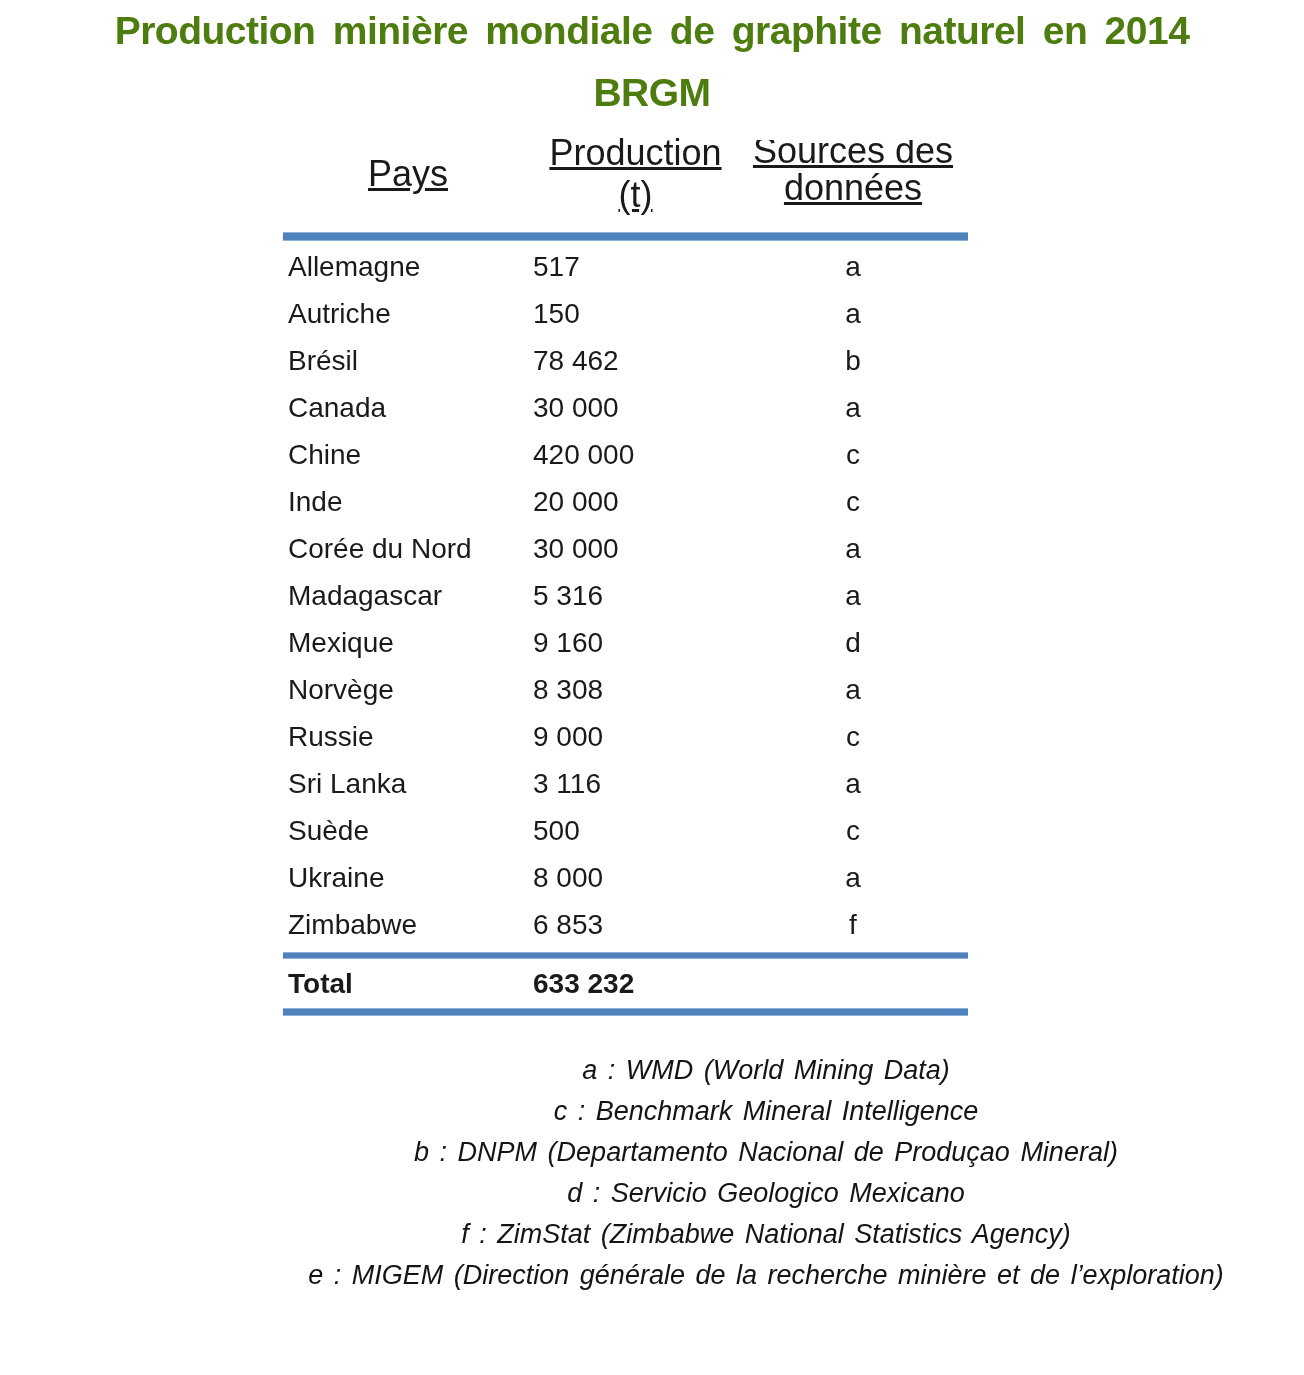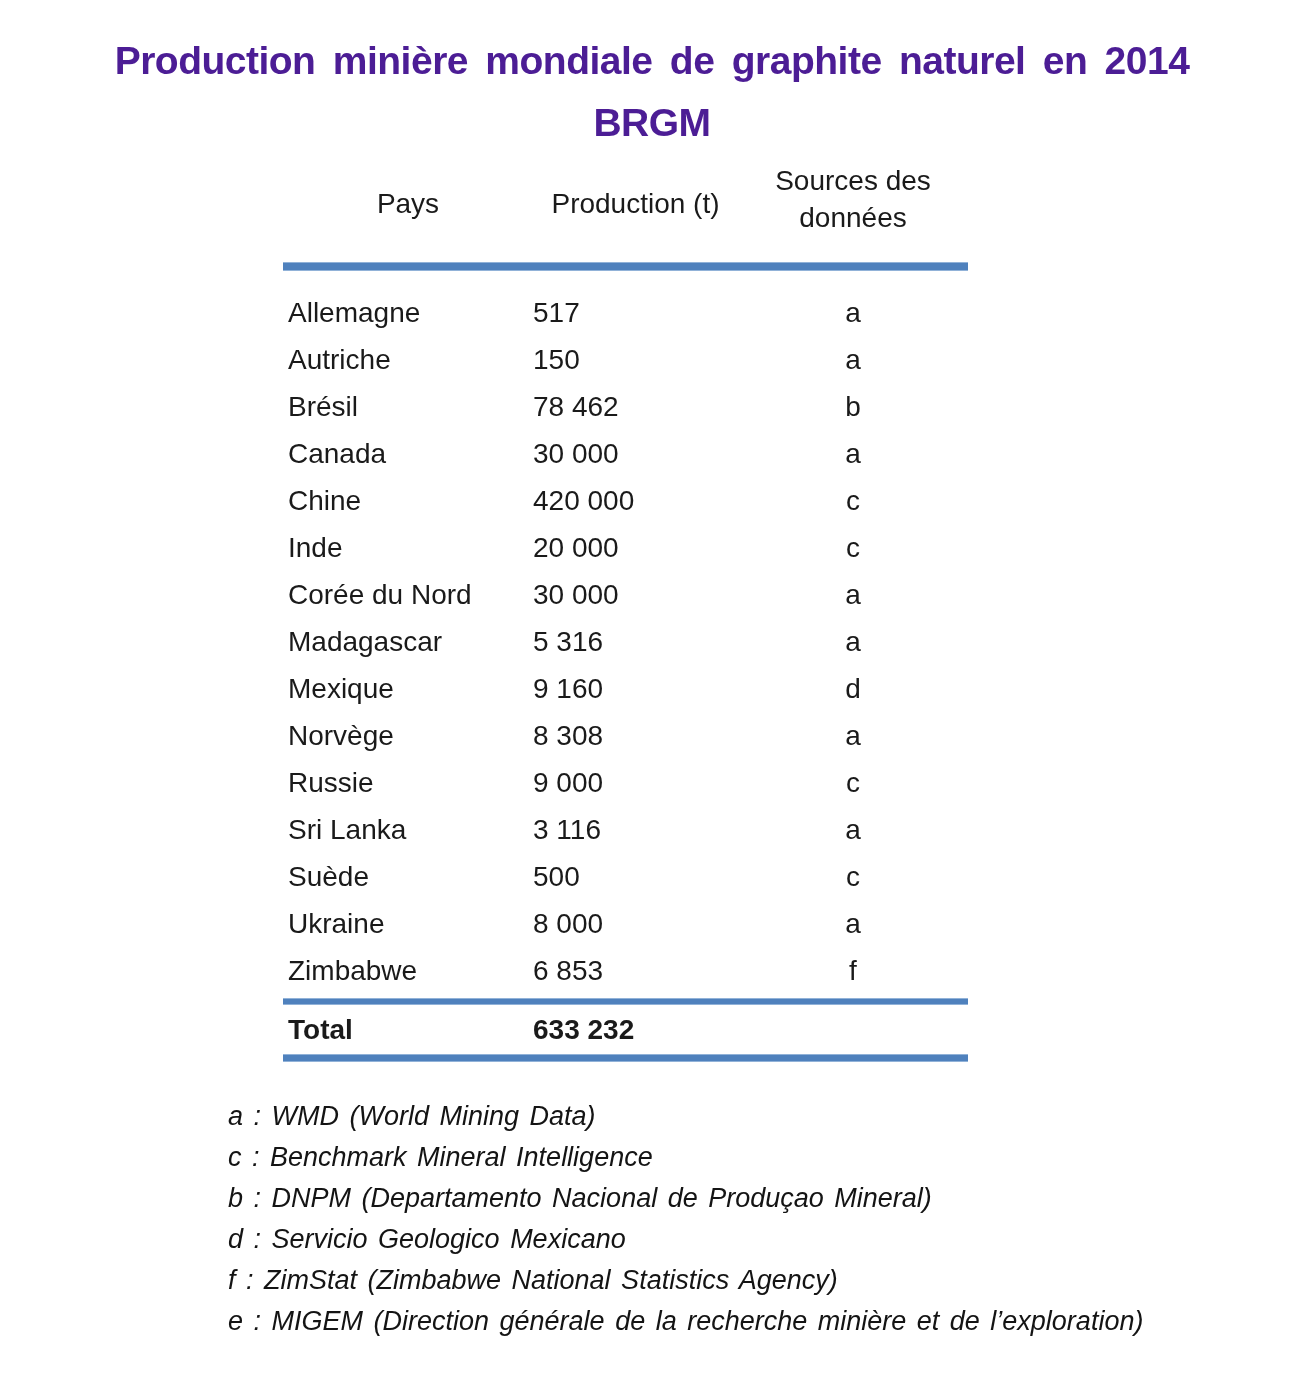--- a/index.html
+++ b/index.html
@@ -6,40 +6,40 @@
   .page {
     position: relative;
     width: 1304px;
     height: 1375px;
     background: #ffffff;
     color: #1a1a1a;
     font-family: "Liberation Sans", sans-serif;
     overflow: hidden;
   }
   .title {
-    padding-top: 30px;
     text-align: center;
     font-weight: bold;
     font-size: 39px;
     line-height: 62px;
     letter-spacing: -0.5px;
     word-spacing: 7px;
-    color: #4c1d95;
+    color: #4d7c0f;
   }
   .table {
     margin-left: 283px;
     width: 685px;
   }
   .thead {
     display: grid;
     grid-template-columns: 250px 205px 230px;
     align-items: center;
     height: 96px;
-    font-size: 28px;
+    font-size: 36px;
     margin-top: 2px;
+    text-decoration: underline;
   }
   .thead .h-country { text-align: center; }
   .thead .h-prod   { text-align: center; }
   .thead .h-src    { text-align: center; line-height: 40px; }
   .clip-top { overflow: hidden; height: 28px; }
   .clip-top span { display: block; margin-top: -7px; line-height: 35px; }
   .rule {
     background: #4f81bd;
     border-top: 1px solid #91b2d8;
     border-bottom: 1px solid #91b2d8;
@@ -51,30 +51,31 @@
   .trow {
     display: grid;
     grid-template-columns: 250px 205px 230px;
     align-items: center;
     height: 47px;
     font-size: 28px;
   }
   .trow .c-country { text-align: left; padding-left: 5px; }
   .trow .c-prod    { text-align: left; }
   .trow .c-src     { text-align: center; }
-  .tbody { padding-top: 18px; padding-bottom: 4px; }
+  .tbody { padding-top: 2px; padding-bottom: 4px; }
   .trow.total { height: 49px; font-weight: bold; }
   .footnotes {
     margin-left: 228px;
     margin-top: 34px;
     font-style: italic;
     font-size: 27px;
     line-height: 41px;
     color: #141414;
     word-spacing: 3px;
+    text-align: center;
   }
 </style>
 </head>
 <body>
 
 <div class="page">
 
   <div class="title">
     <div>Production minière mondiale de graphite naturel en 2014</div>
     <div>BRGM</div>

